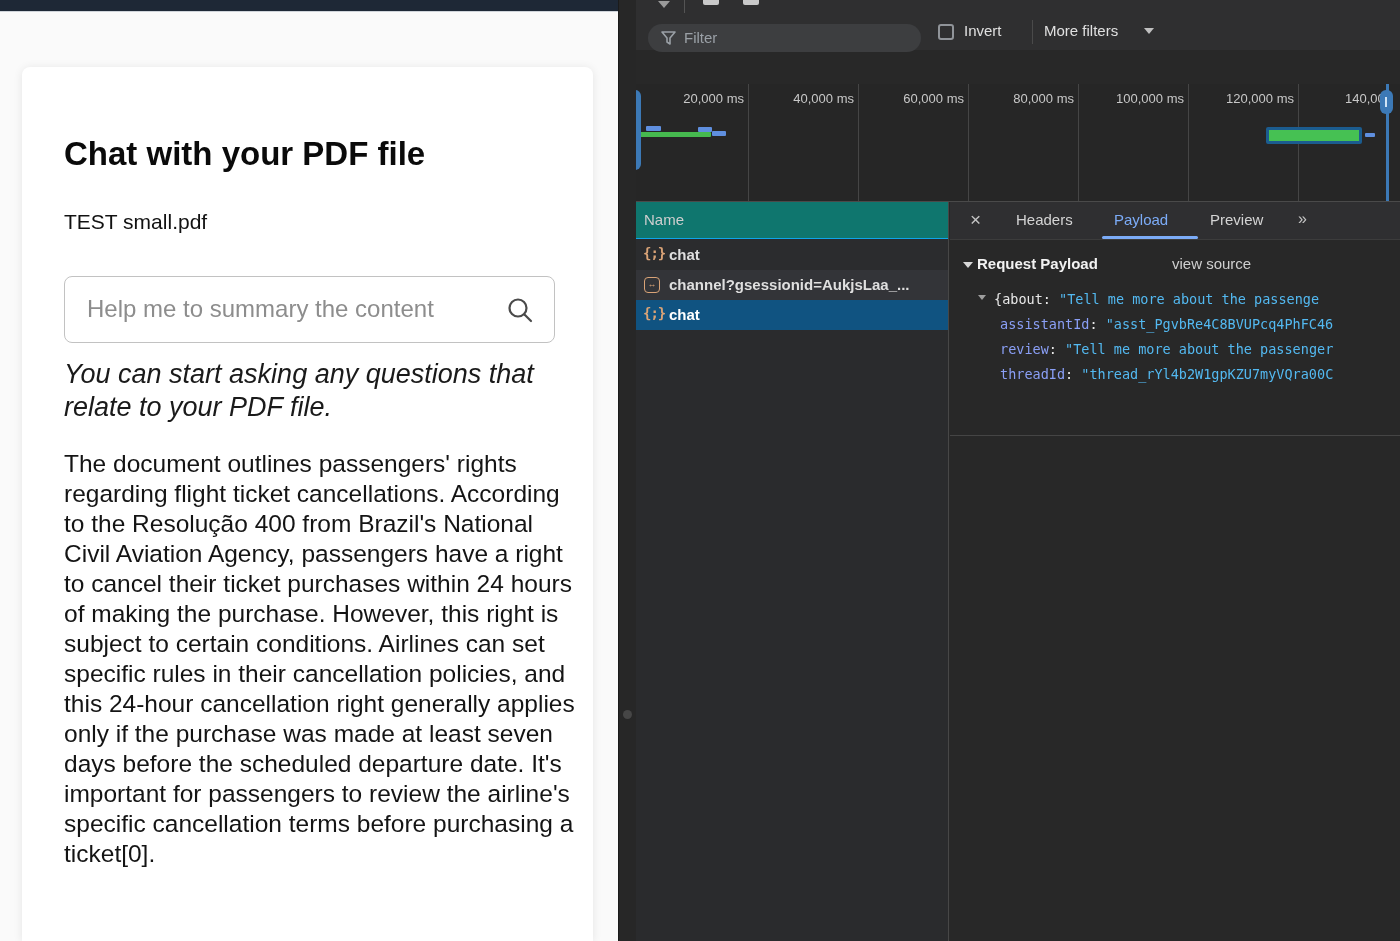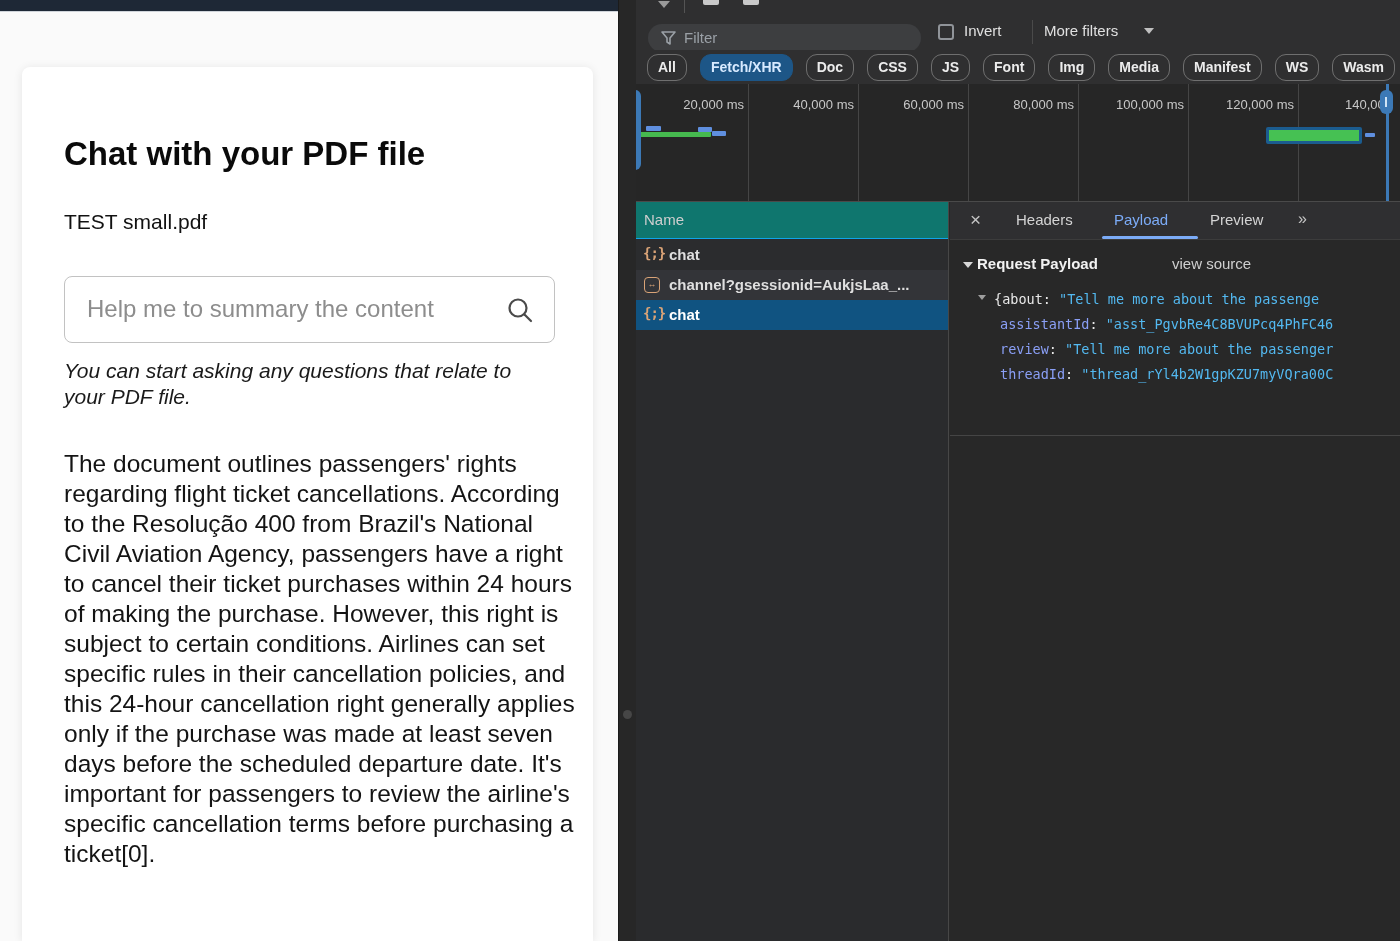--- a/index.html
+++ b/index.html
@@ -19,21 +19,21 @@
                 font-size:33px; font-weight:700; color:#0a0a0a; letter-spacing:0; }
   .file-label { position:absolute; left:64px; top:210px; font-size:21px; color:#111; }
   .search-box { position:absolute; left:64px; top:276px; width:491px; height:67px;
                 background:#fff; border:1.5px solid #c2c2c2; border-radius:8px; }
   .search-input { position:absolute; left:22px; top:0; width:420px; height:64px;
                   border:none; outline:none; font-size:24px; color:#333;
                   font-family:"Liberation Sans", sans-serif; background:transparent; }
   .search-input::placeholder { color:#8d8d8d; }
   .search-icon { position:absolute; right:20px; top:19px; width:28px; height:28px; }
   .hint-text { position:absolute; left:64px; top:358px; width:478px;
-               font-size:21px; font-style:italic; color:#1a1a1a; line-height:1.23; }
+               font-size:27px; font-style:italic; color:#1a1a1a; line-height:1.23; }
   .answer-text { position:absolute; left:64px; top:449px; width:518px;
                  font-size:24.5px; color:#141414; line-height:30px; }
 
   
   .splitter { position:absolute; left:618px; top:0; width:18px; height:941px;
               background:#272727; border-left:1px solid #1b1b1b; }
   .splitter-dot { position:absolute; left:4px; top:710px; width:9px; height:9px;
                   border-radius:50%; background:#464646; }
 
   
@@ -68,21 +68,21 @@
                   background:#2f2f30; display:flex; align-items:center; gap:13px;
                   padding-left:11px; overflow:hidden; }
   .chip { flex:0 0 auto; height:27px; line-height:24px; padding:0 10px;
           border:1.5px solid #6f6f6f; border-radius:11px; font-size:14px; font-weight:700;
           color:#ececec; background:transparent; }
   .chip.selected { background:#1d5687; border-color:#1d5687; color:#d7eaff; }
 
   .dt-overview { position:absolute; left:0; top:84px; width:764px; height:118px;
                  background:#262626; border-bottom:1px solid #4a4a4a; overflow:hidden; }
   .gridline { position:absolute; top:0; width:1px; height:118px; background:#454545; }
-  .tick-label { position:absolute; top:13px; width:100px; text-align:right;
+  .tick-label { position:absolute; top:7px; width:100px; text-align:right;
                 font-size:13px; color:#c8c8c8; }
   .wbar { position:absolute; border-radius:1px; }
   .wbar.blue { background:#5f8fdf; }
   .wbar.green { background:#46b94f; }
   .wbar.big { background:#46c153; border:3px solid #1b5c8f; border-radius:2px; }
   .ov-handle-line { position:absolute; top:0; width:3px; height:118px; background:#3c79b6; }
   .ov-handle-pill { position:absolute; width:13px; height:24px; border-radius:6px;
                     background:#3c79b6; }
   .ov-handle-pill::after { content:""; position:absolute; left:5px; top:7px; width:2px;
                            height:10px; background:#cfe3f5; }
@@ -184,34 +184,20 @@
         </svg>
         <span class="filter-text">Filter</span>
       </div>
       <div class="invert-box"></div>
       <span class="invert-label">Invert</span>
       <div class="filter-sep"></div>
       <span class="more-filters">More filters</span>
       <div class="more-filters-caret"></div>
     </div>
 
-    <div class="dt-chips-row">
-      <span class="chip">All</span>
-      <span class="chip selected">Fetch/XHR</span>
-      <span class="chip">Doc</span>
-      <span class="chip">CSS</span>
-      <span class="chip">JS</span>
-      <span class="chip">Font</span>
-      <span class="chip">Img</span>
-      <span class="chip">Media</span>
-      <span class="chip">Manifest</span>
-      <span class="chip">WS</span>
-      <span class="chip">Wasm</span>
-
-    </div>
 
     <div class="dt-overview">
       <div class="gridline" style="left:112px;"></div>
       <div class="gridline" style="left:222px;"></div>
       <div class="gridline" style="left:332px;"></div>
       <div class="gridline" style="left:442px;"></div>
       <div class="gridline" style="left:552px;"></div>
       <div class="gridline" style="left:662px;"></div>
 
       <span class="tick-label" style="left:8px;">20,000 ms</span>

